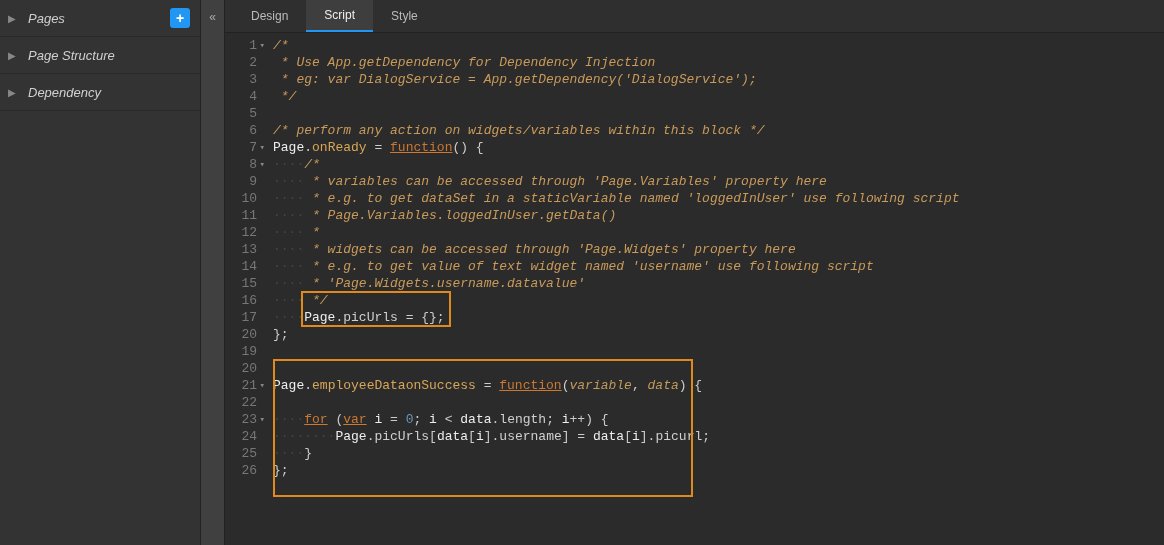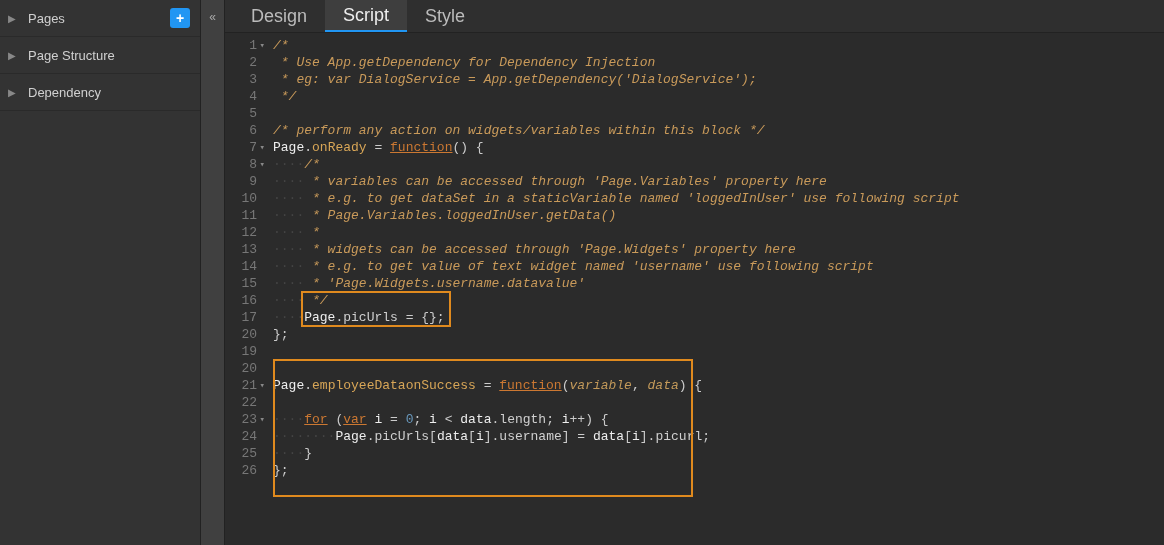--- a/index.html
+++ b/index.html
@@ -25,21 +25,21 @@
   .side-item {
     height: 37px;
     display: flex;
     align-items: center;
     padding: 0 10px 0 8px;
     border-bottom: 1px solid #2a2a2a;
     color: #d0d0d0;
     position: relative;
   }
   .side-caret { width: 12px; color: #888; font-size: 10px; margin-right: 8px; }
-  .side-label { flex: 1; }
+  .side-label { flex: 1; font-style: italic; }
   .side-add {
     width: 20px; height: 20px;
     background: #2196f3;
     border-radius: 3px;
     color: #fff;
     display: flex; align-items:center; justify-content:center;
     font-weight: bold;
     font-size: 14px;
   }
 
@@ -74,21 +74,21 @@
     background: #2f2f2f;
     display: flex;
     align-items: stretch;
     border-bottom: 1px solid #222;
     padding-left: 8px;
   }
   .tab {
     padding: 0 18px;
     display: flex; align-items:center;
     color: #bbb;
-    font-size: 18px;
+    font-size: 12px;
   }
   .tab.active {
     background: #3e3e3e;
     color: #eee;
     border-bottom: 2px solid #2196f3;
   }
 
   
   .editor {
     flex: 1;

